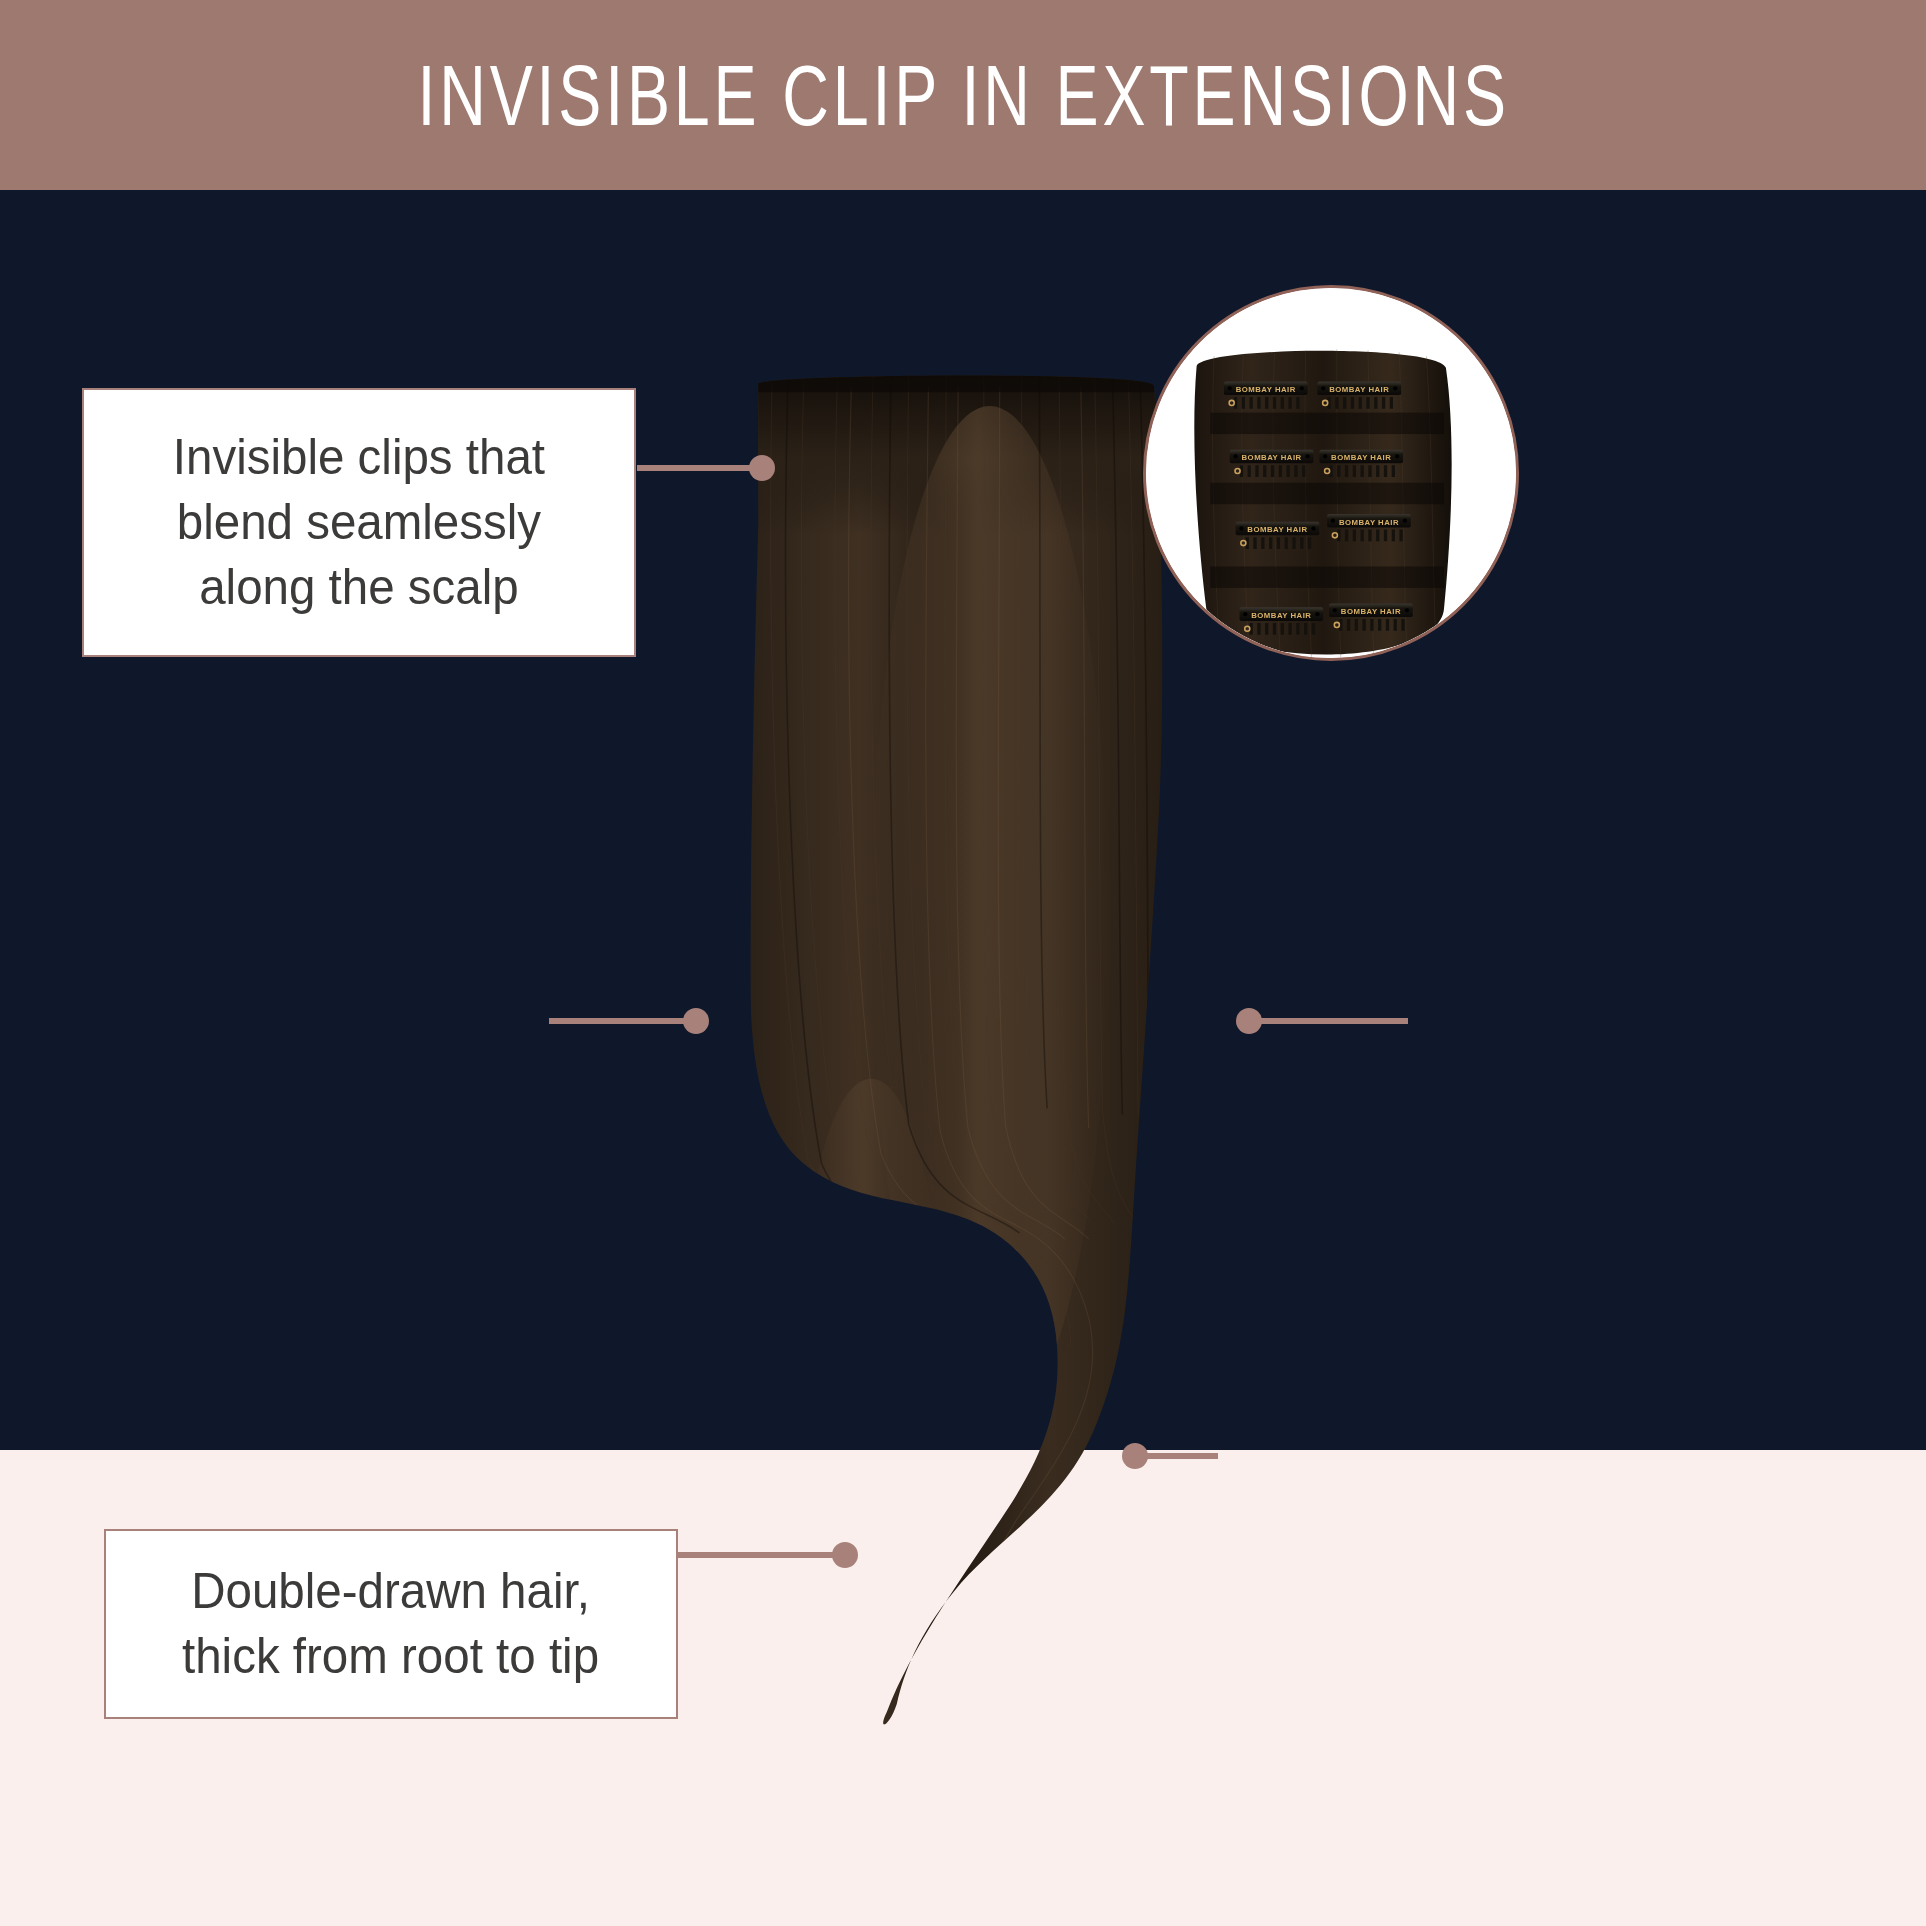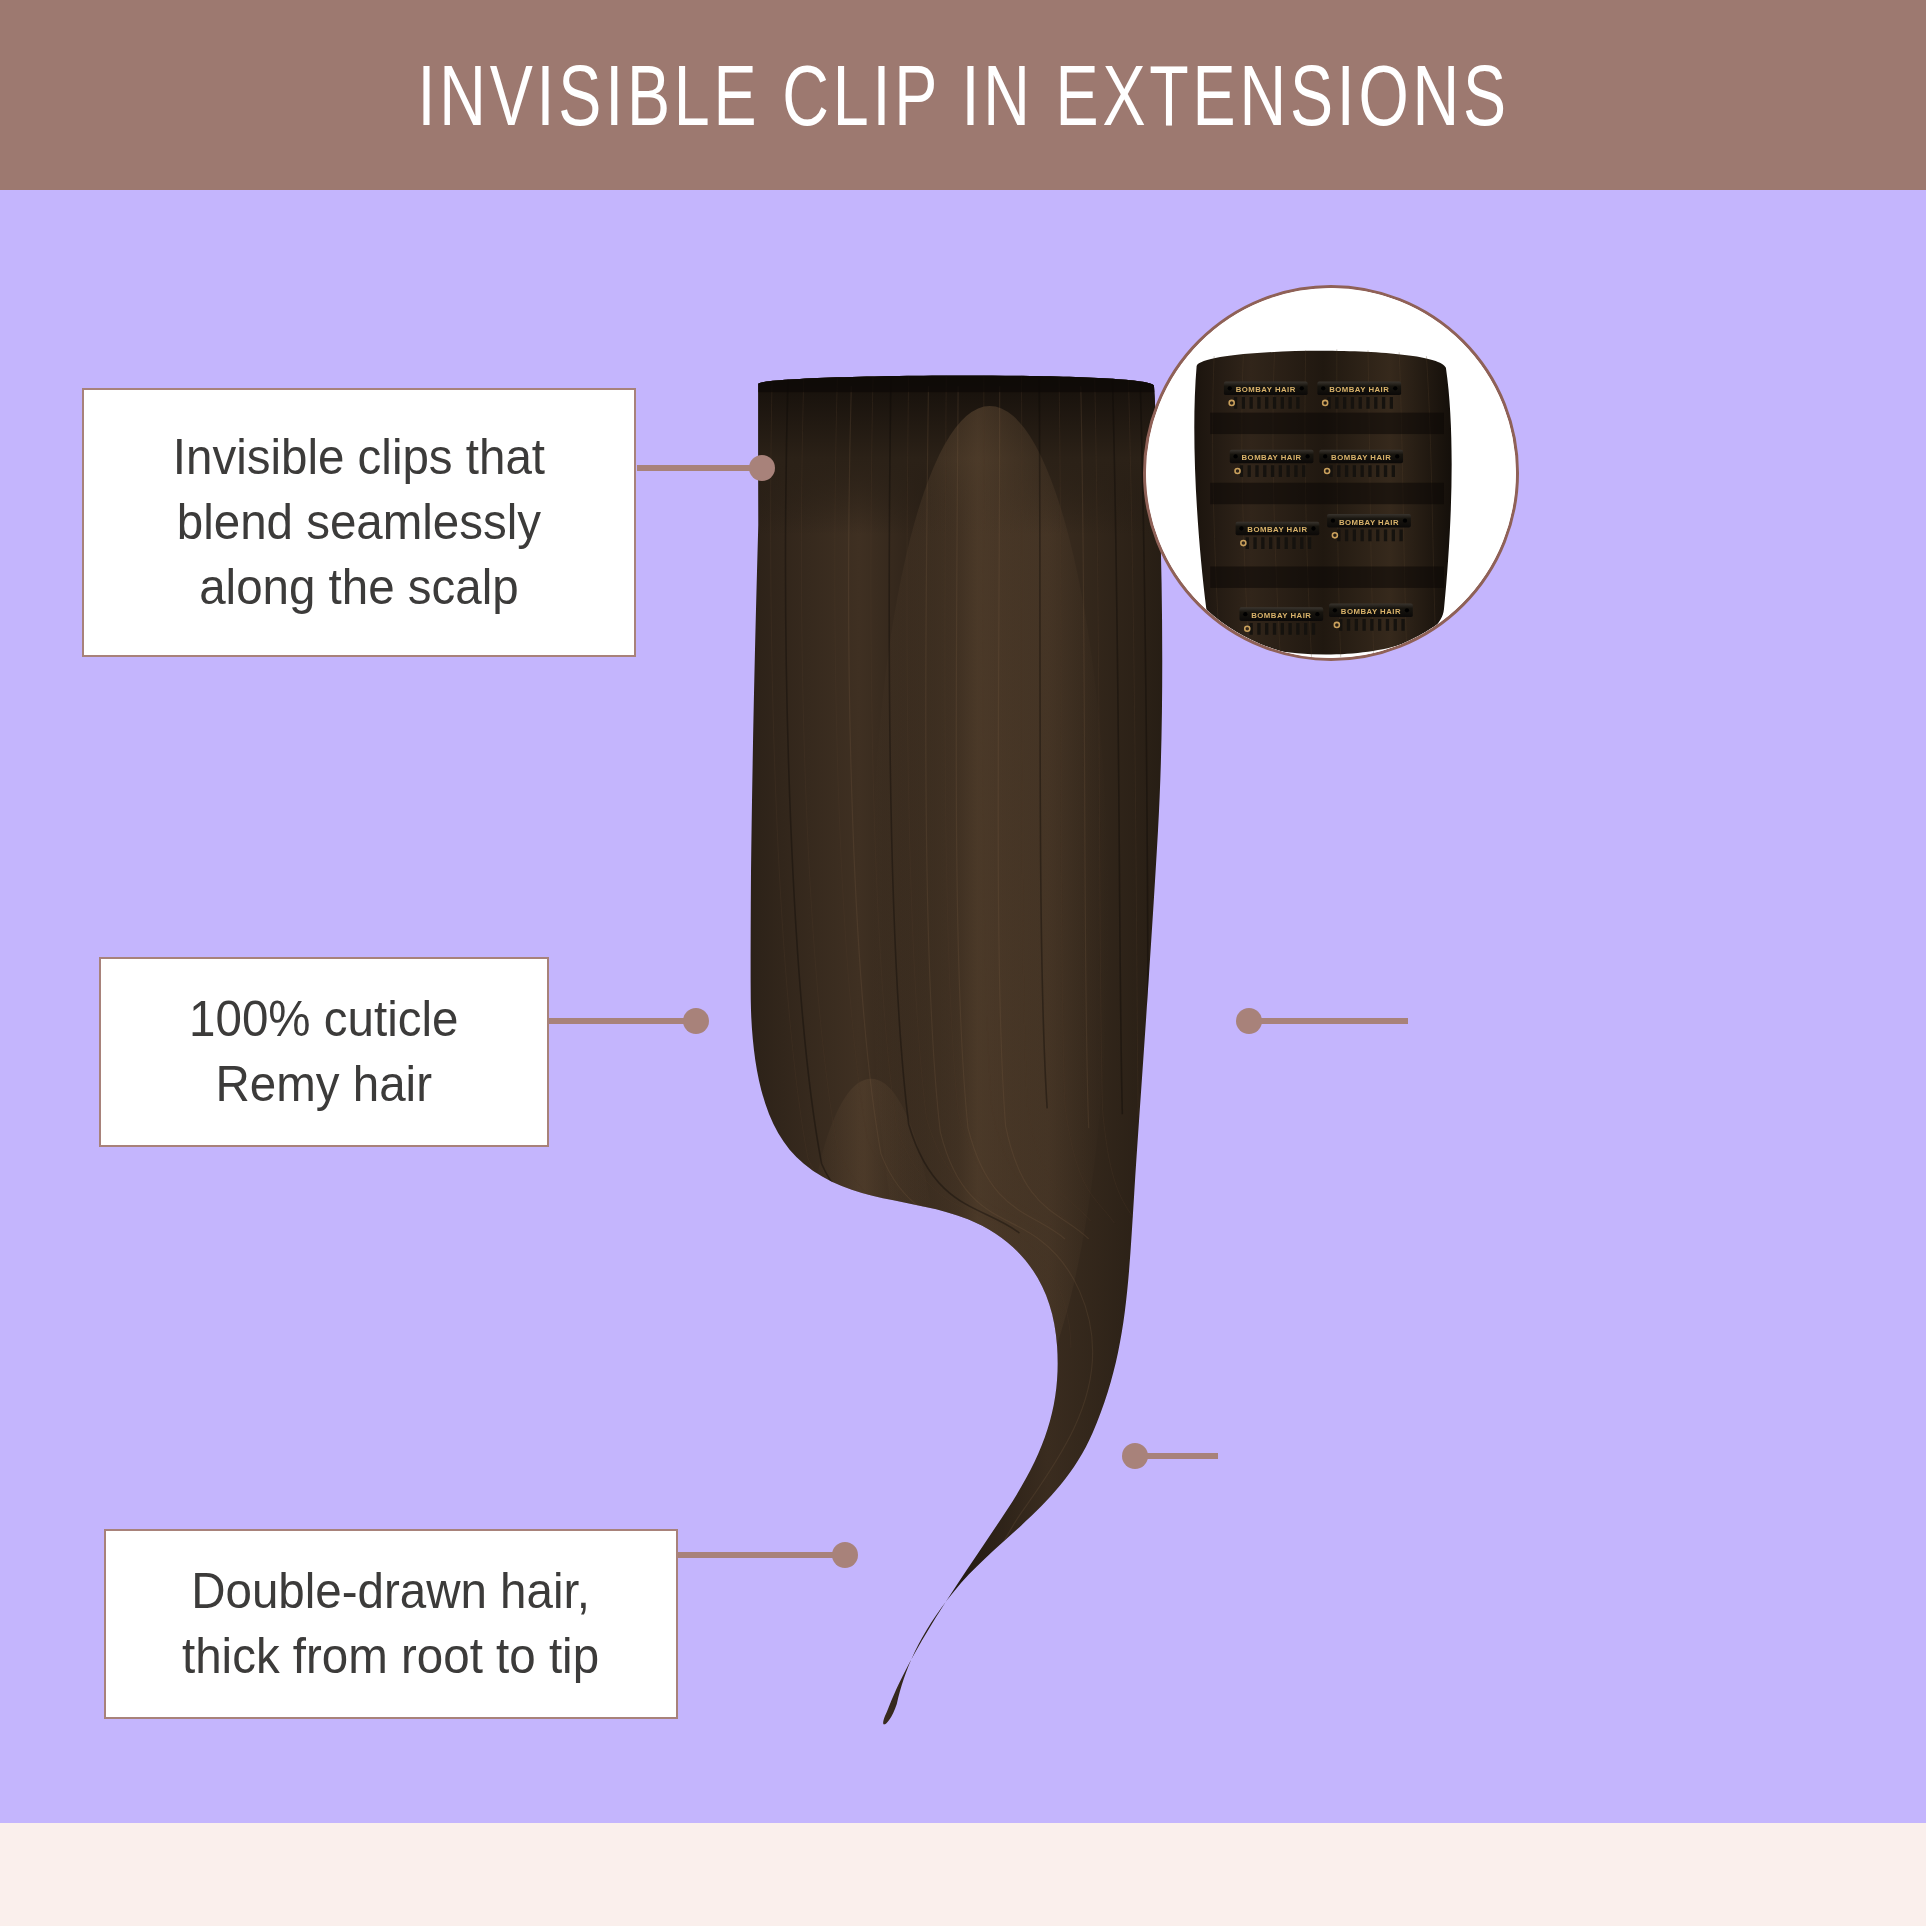--- a/index.html
+++ b/index.html
@@ -11,22 +11,22 @@
   }
 
   body {
     font-family: "Liberation Sans", sans-serif;
     background: #faefec;
   }
 
   #infographic {
     position: relative;
     width: 1927px;
-    height: 1823px;
-    background: #c4b5fd;
+    height: 1450px;
+    background: #0f172a;
   }
 
   
   .header-bar {
     position: absolute;
     left: 0; top: 0;
     width: 1927px;
     height: 190px;
     background: #9d7970;
     display: flex;
@@ -383,24 +383,20 @@
 
   <div class="connector" id="connector-line-5"></div>
   <div class="connector-dot" id="connector-dot-5"></div>
 
   <div class="callout" id="callout-invisible-clips">
     <div class="callout-text">Invisible clips that
 blend seamlessly
 along the scalp</div>
   </div>
 
-  <div class="callout" id="callout-remy-hair">
-    <div class="callout-text">100% cuticle
-Remy hair</div>
-  </div>
 
   <div class="callout" id="callout-double-drawn">
     <div class="callout-text">Double-drawn hair,
 thick from root to tip</div>
   </div>
 
 
 
 
 </div>

